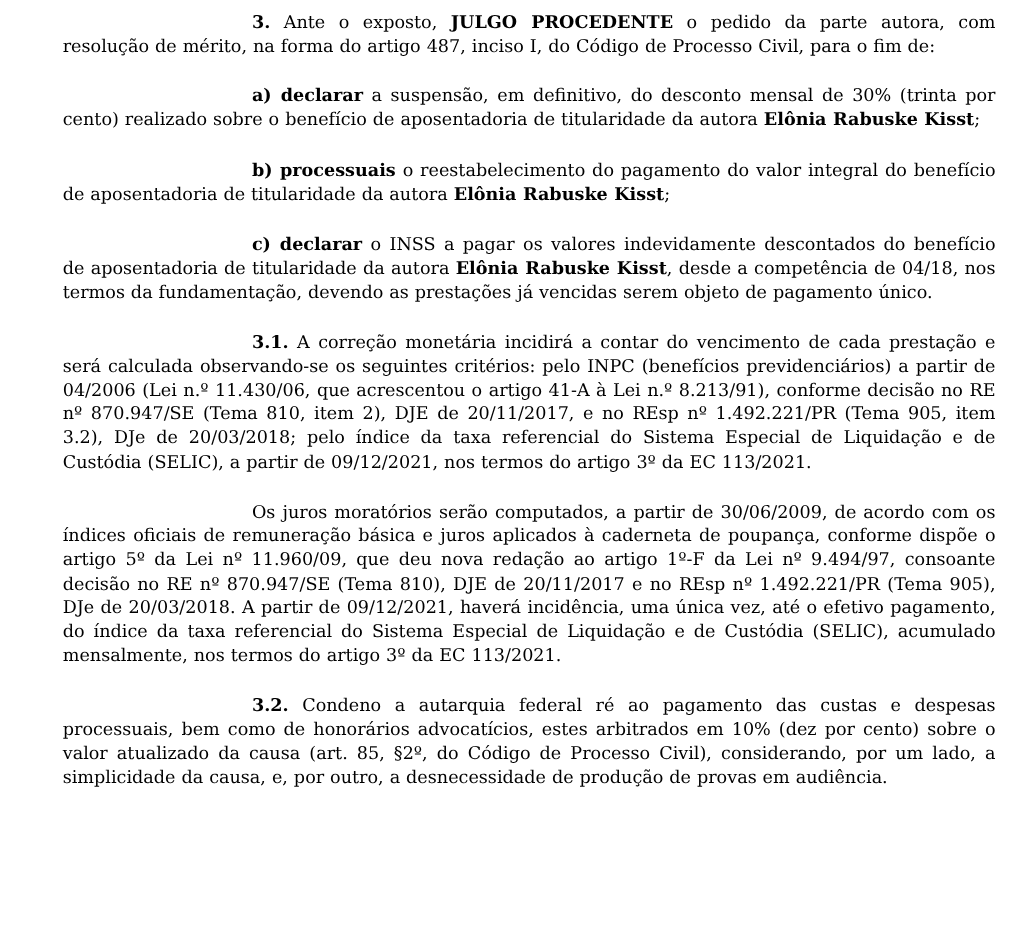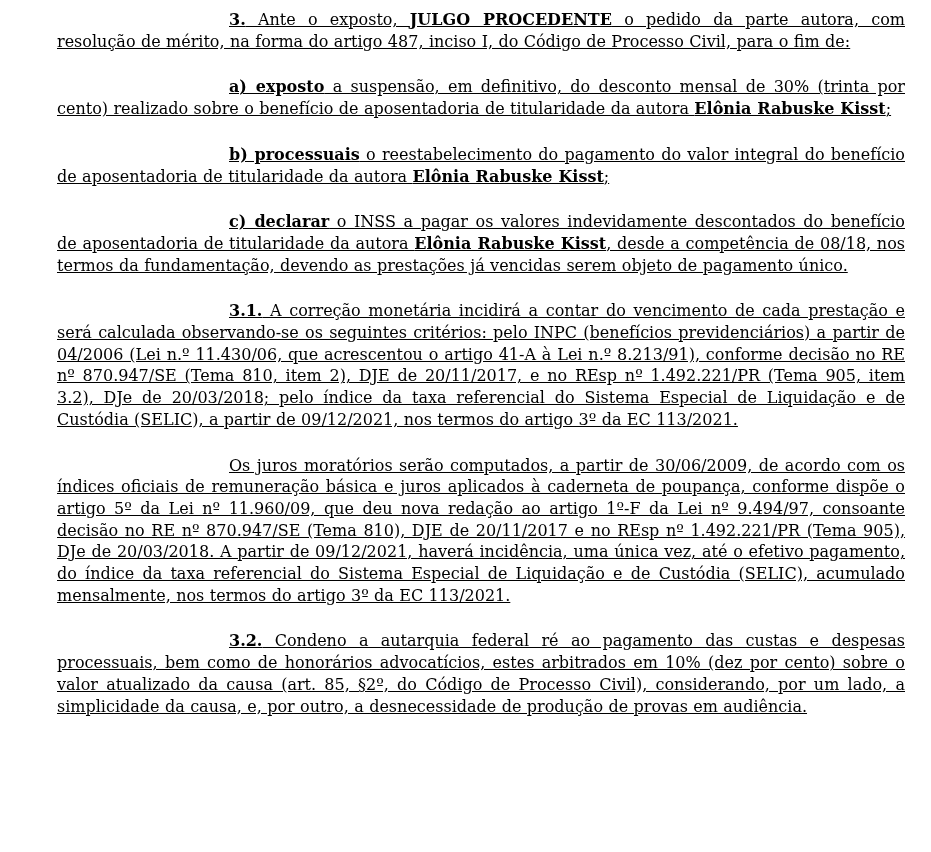--- a/index.html
+++ b/index.html
@@ -14,21 +14,20 @@
   }
   .doc {
     box-sizing: border-box;
     width: 931px;
     height: 852px;
     padding: 9px 26px 0 57px;
     font-family: "DejaVu Serif", "Liberation Serif", serif;
     font-size: 16px;
     line-height: 21.7px;
     color: #000000;
-    text-decoration: underline;
   }
   .para {
     margin: 0 0 24px 0;
     text-indent: 172px;
     text-align: justify;
     hyphens: none;
     word-spacing: 0.02em;
   }
   .para:last-child {
     margin-bottom: 0;
@@ -36,20 +35,20 @@
   .para b {
     font-weight: bold;
   }
 </style>
 </head>
 <body style="background: rgb(255, 255, 255);">
 
 <main class="doc" style="color: rgb(0, 0, 0);">
   <section>
       <p class="para"><b>3.</b><span> Ante o exposto, </span><b>JULGO PROCEDENTE</b><span> o pedido da parte autora, com resolução de mérito, na forma do artigo 487, inciso I, do Código de Processo Civil, para o fim de:</span></p>
-      <p class="para"><b>a) exposto</b><span> a suspensão, em definitivo, do desconto mensal de 30% (trinta por cento) realizado sobre o benefício de aposentadoria de titularidade da autora </span><b>Elônia Rabuske Kisst</b><span>;</span></p>
+      <p class="para"><b>a) declarar</b><span> a suspensão, em definitivo, do desconto mensal de 30% (trinta por cento) realizado sobre o benefício de aposentadoria de titularidade da autora </span><b>Elônia Rabuske Kisst</b><span>;</span></p>
       <p class="para"><b>b) processuais</b><span> o reestabelecimento do pagamento do valor integral do benefício de aposentadoria de titularidade da autora </span><b>Elônia Rabuske Kisst</b><span>;</span></p>
-      <p class="para"><b>c) declarar</b><span> o INSS a pagar os valores indevidamente descontados do benefício de aposentadoria de titularidade da autora </span><b>Elônia Rabuske Kisst</b><span>, desde a competência de 08/18, nos termos da fundamentação, devendo as prestações já vencidas serem objeto de pagamento único.</span></p>
+      <p class="para"><b>c) declarar</b><span> o INSS a pagar os valores indevidamente descontados do benefício de aposentadoria de titularidade da autora </span><b>Elônia Rabuske Kisst</b><span>, desde a competência de 04/18, nos termos da fundamentação, devendo as prestações já vencidas serem objeto de pagamento único.</span></p>
       <p class="para"><b>3.1.</b><span> A correção monetária incidirá a contar do vencimento de cada prestação e será calculada observando-se os seguintes critérios: pelo INPC (benefícios previdenciários) a partir de 04/2006 (Lei n.º 11.430/06, que acrescentou o artigo 41-A à Lei n.º 8.213/91), conforme decisão no RE nº 870.947/SE (Tema 810, item 2), DJE de 20/11/2017, e no REsp nº 1.492.221/PR (Tema 905, item 3.2), DJe de 20/03/2018; pelo índice da taxa referencial do Sistema Especial de Liquidação e de Custódia (SELIC), a partir de 09/12/2021, nos termos do artigo 3º da EC 113/2021.</span></p>
       <p class="para"><span>Os juros moratórios serão computados, a partir de 30/06/2009, de acordo com os índices oficiais de remuneração básica e juros aplicados à caderneta de poupança, conforme dispõe o artigo 5º da Lei nº 11.960/09, que deu nova redação ao artigo 1º-F da Lei nº 9.494/97, consoante decisão no RE nº 870.947/SE (Tema 810), DJE de 20/11/2017 e no REsp nº 1.492.221/PR (Tema 905), DJe de 20/03/2018. A partir de 09/12/2021, haverá incidência, uma única vez, até o efetivo pagamento, do índice da taxa referencial do Sistema Especial de Liquidação e de Custódia (SELIC), acumulado mensalmente, nos termos do artigo 3º da EC 113/2021.</span></p>
       <p class="para"><b>3.2.</b><span> Condeno a autarquia federal ré ao pagamento das custas e despesas processuais, bem como de honorários advocatícios, estes arbitrados em 10% (dez por cento) sobre o valor atualizado da causa (art. 85, §2º, do Código de Processo Civil), considerando, por um lado, a simplicidade da causa, e, por outro, a desnecessidade de produção de provas em audiência.</span></p>
     </section>
 </main>
 
 </body></html>

